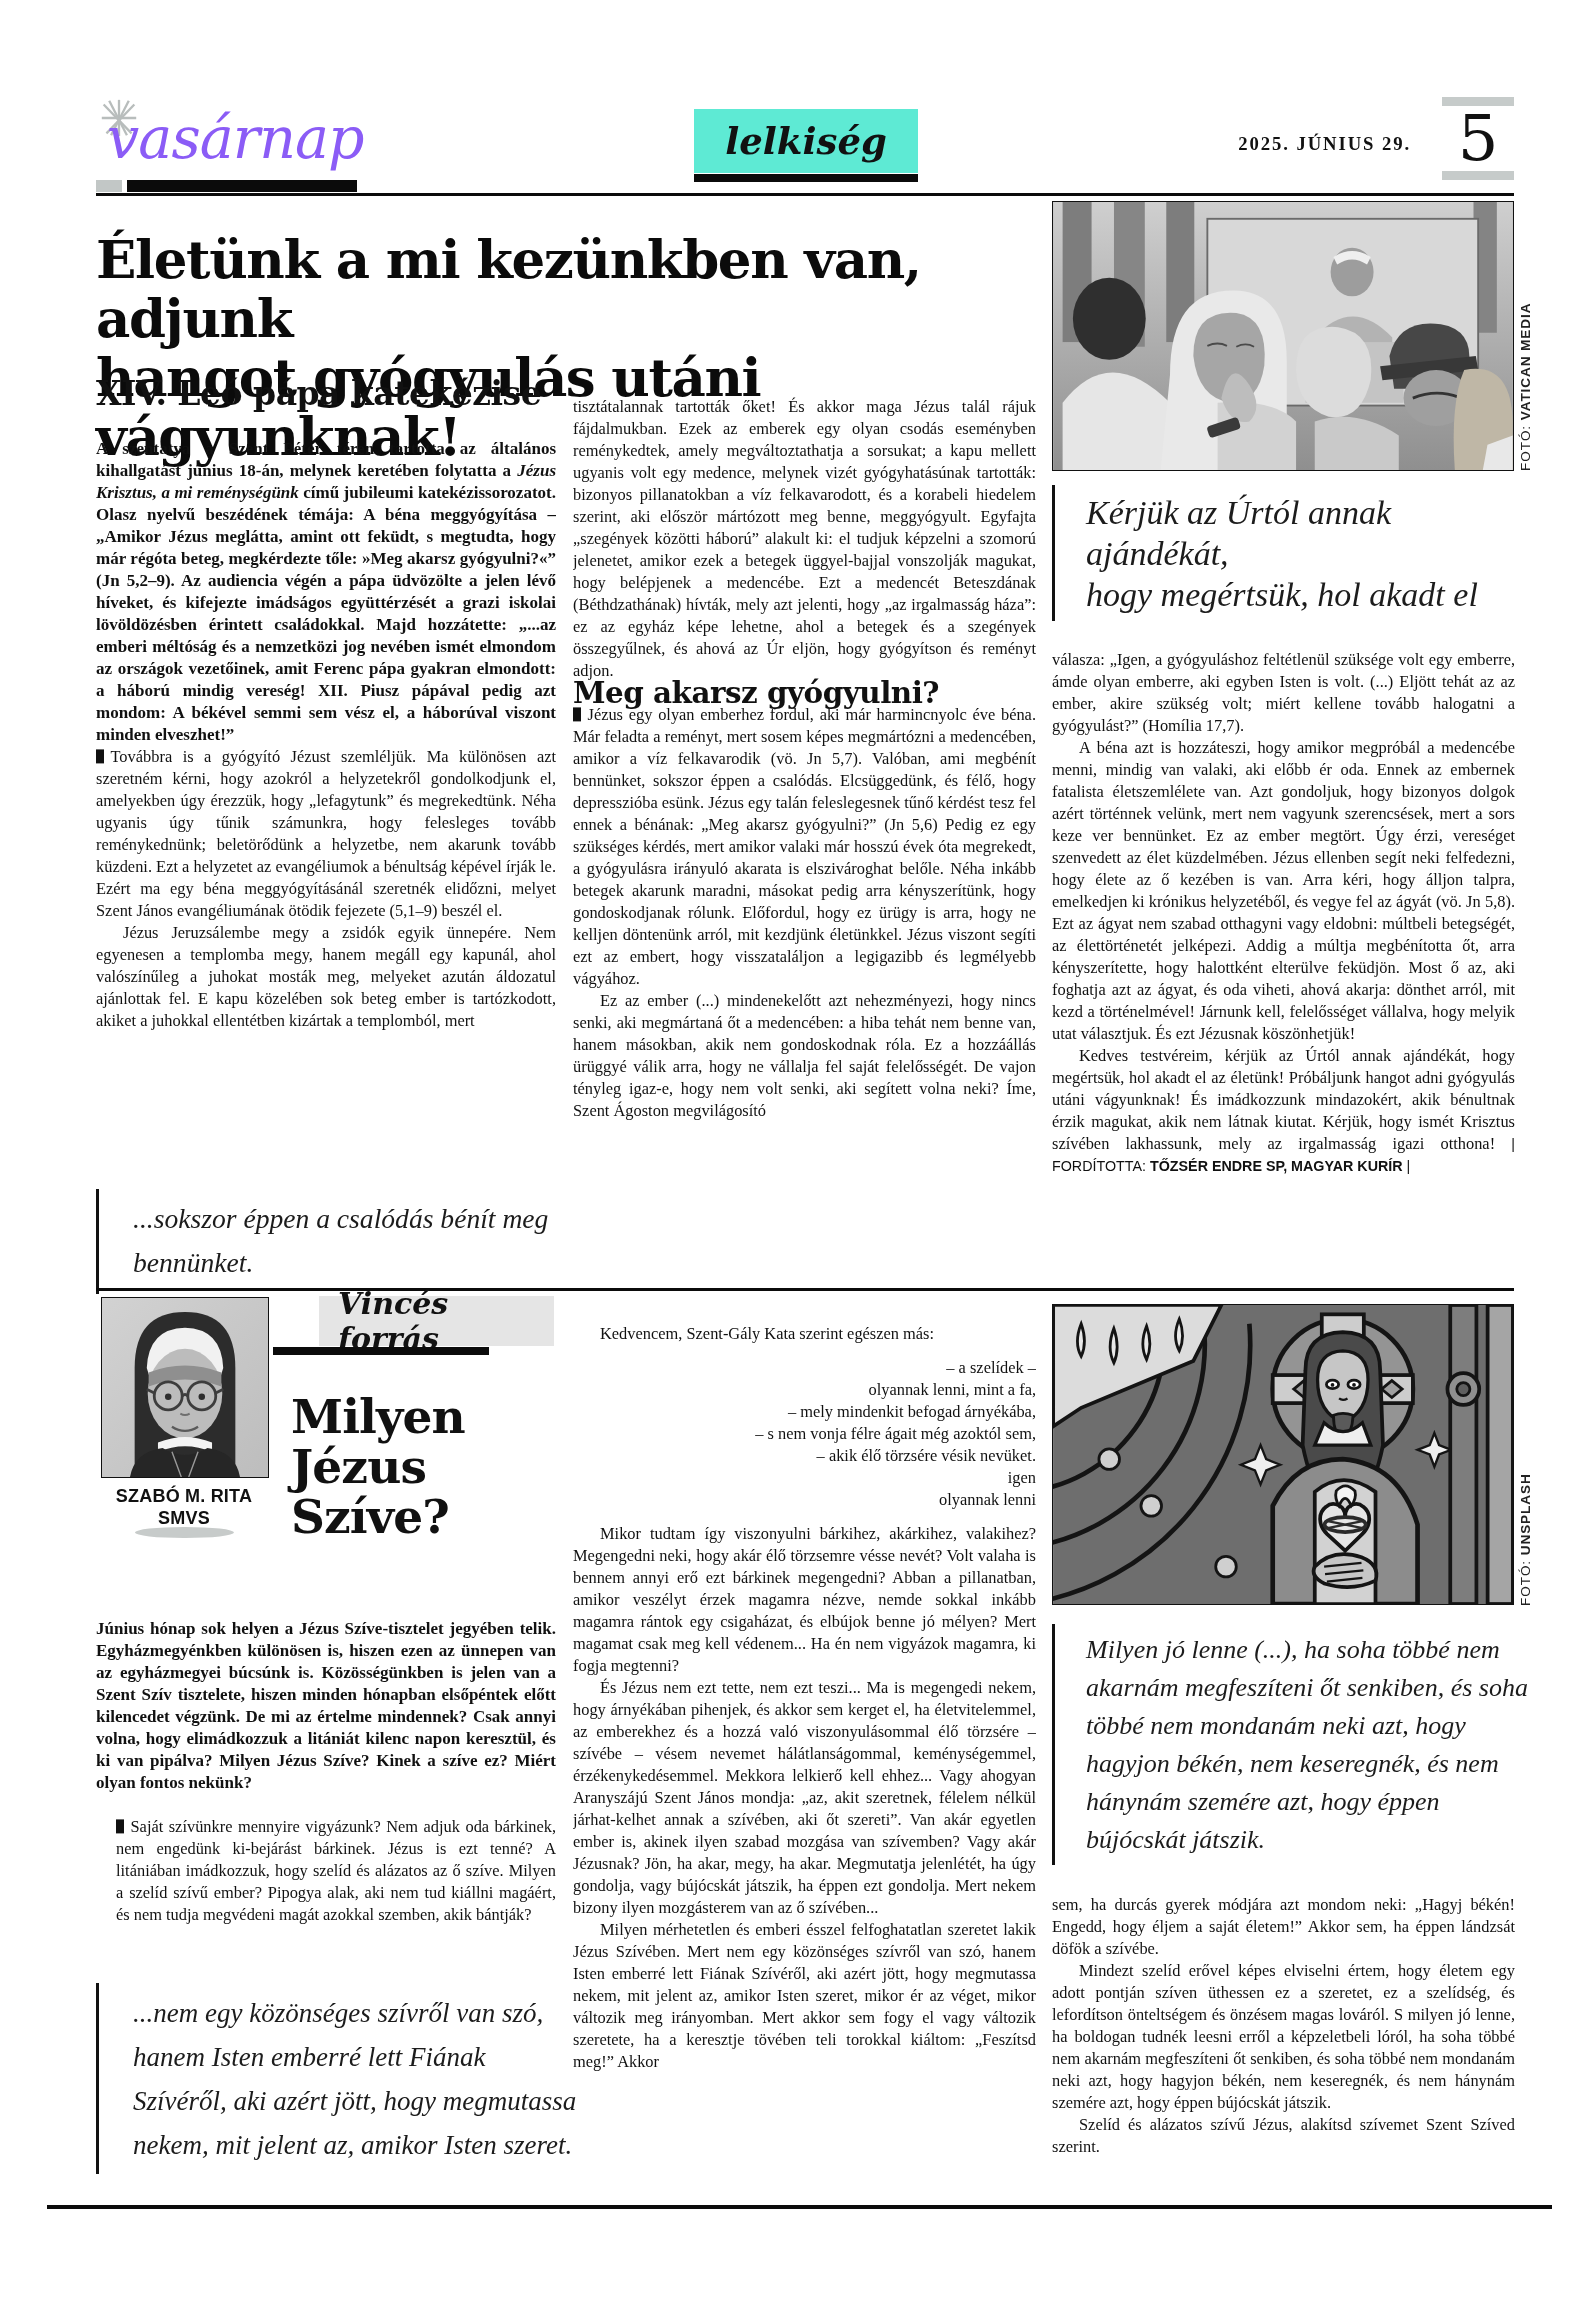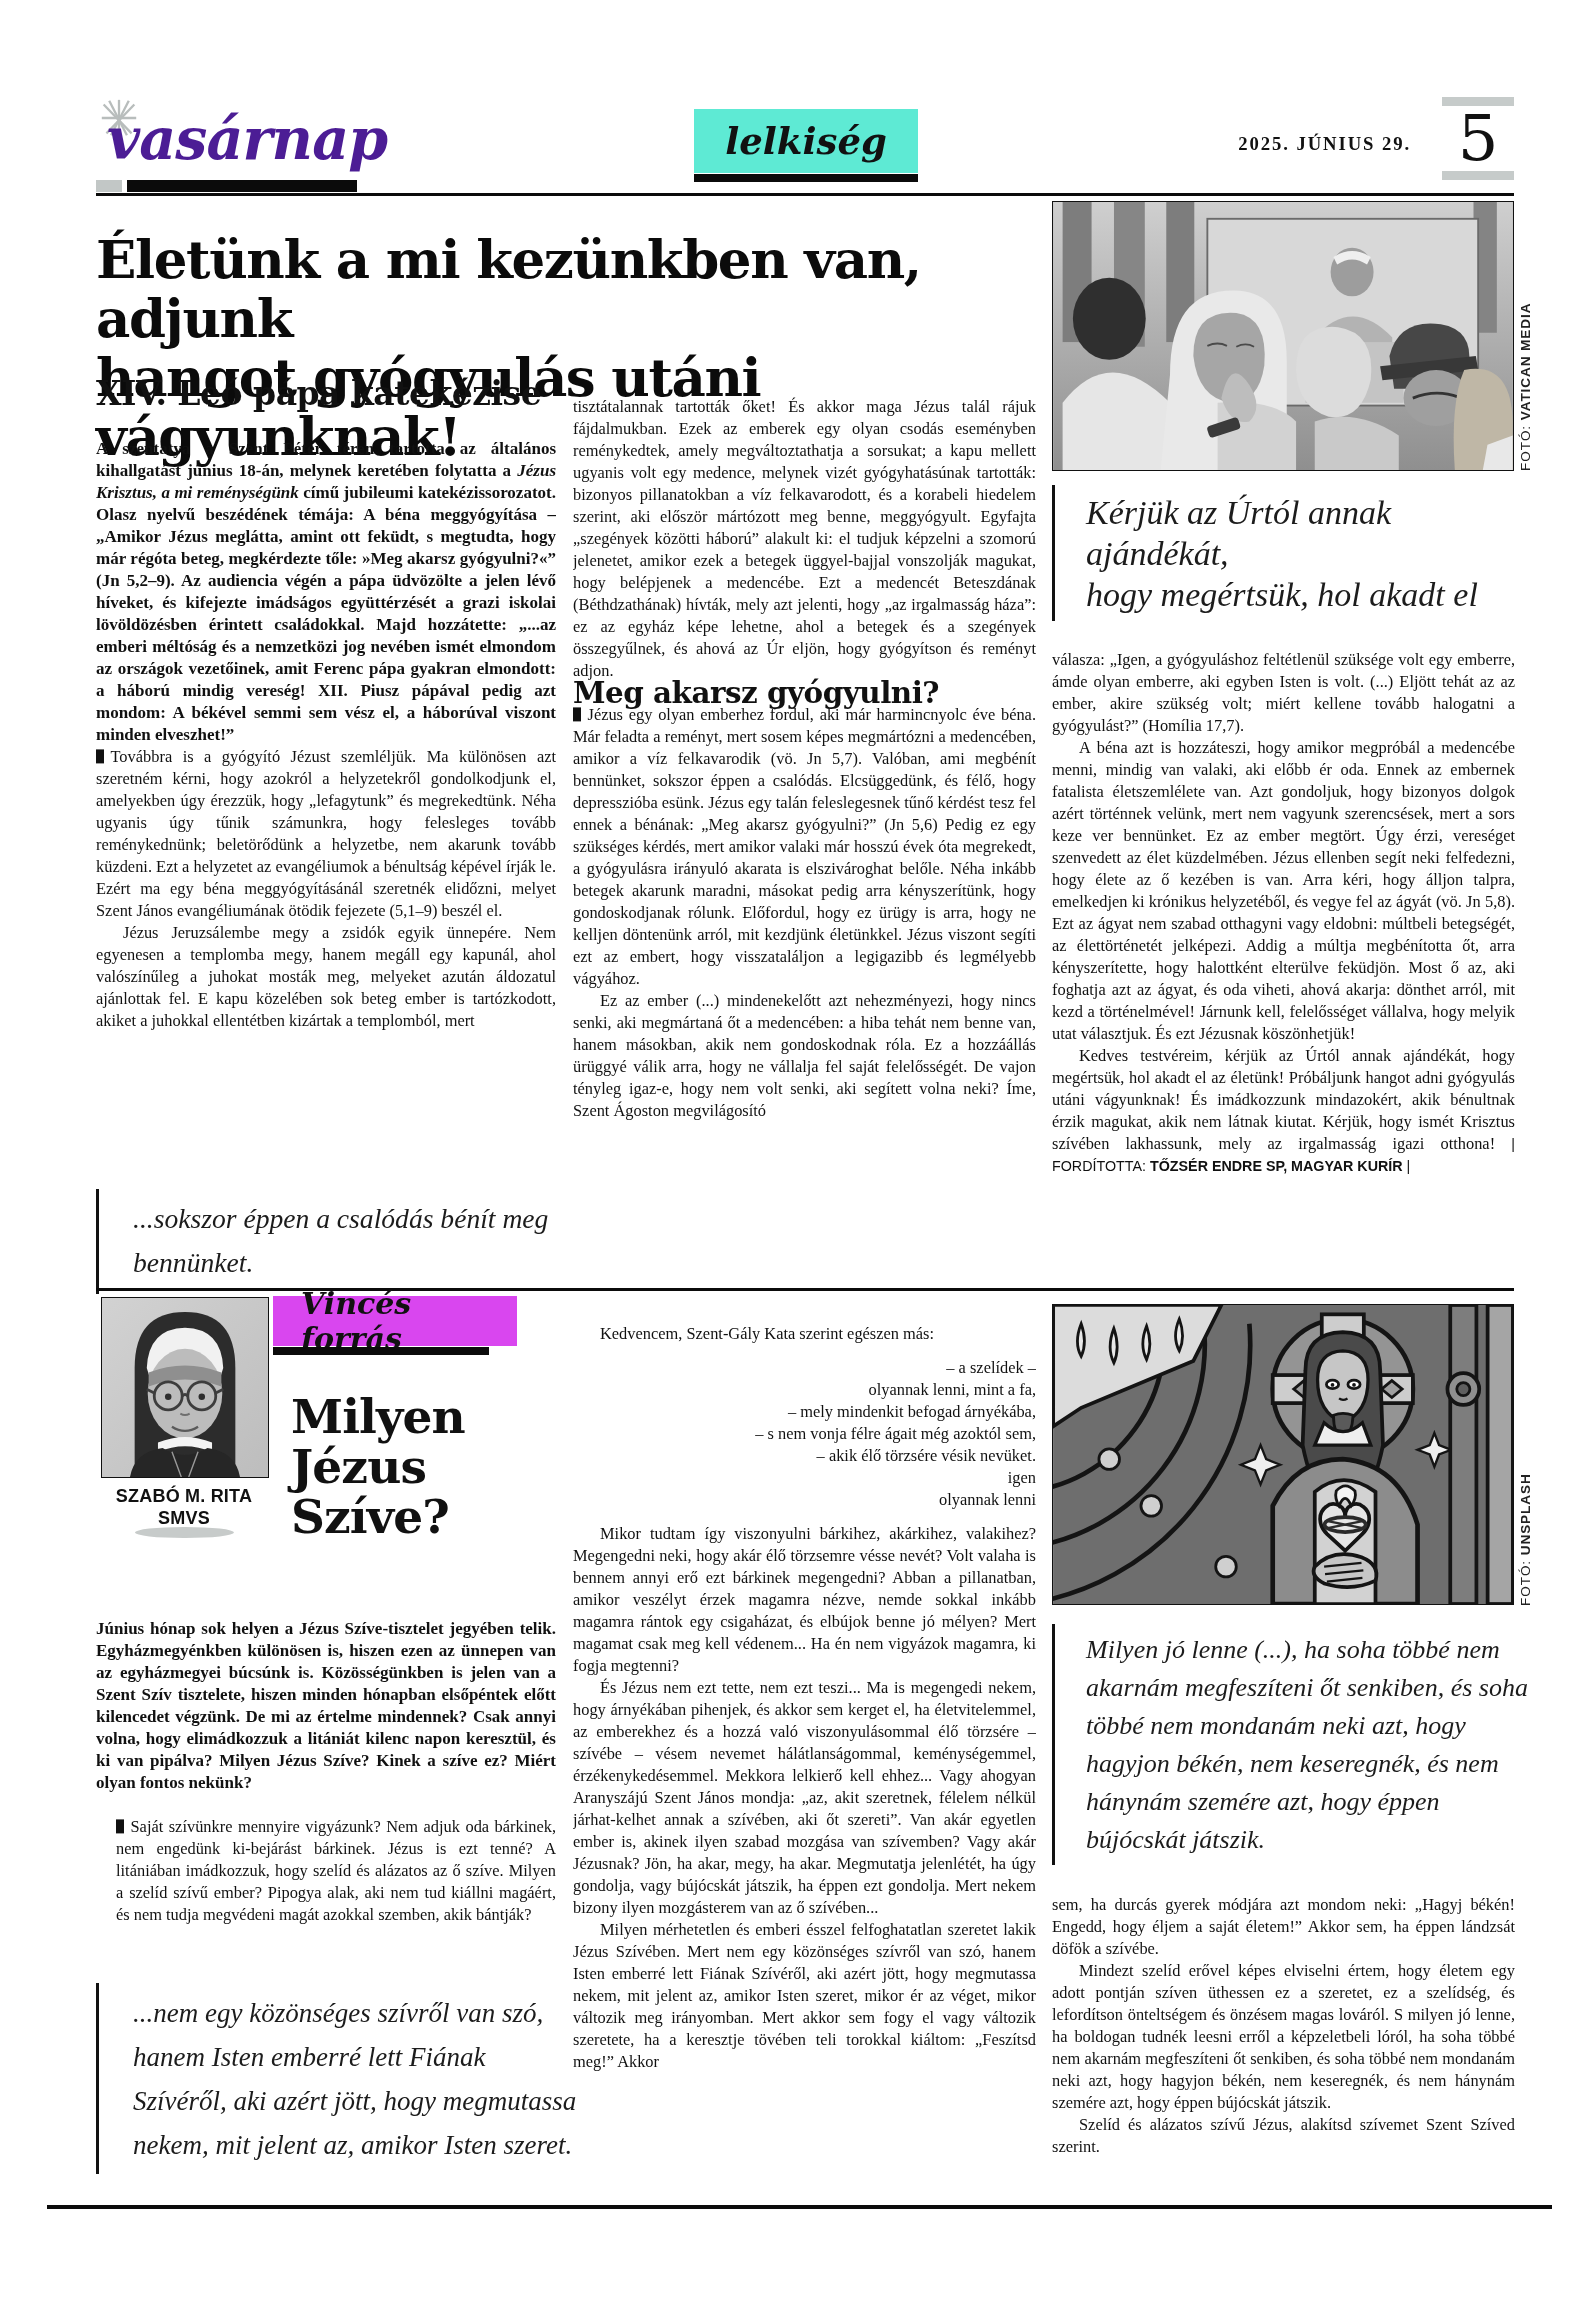--- a/index.html
+++ b/index.html
@@ -1,21 +1,21 @@
 <!DOCTYPE html>
 <html style="font-size:7.5px"><head>
 <meta charset="utf-8">
 <style>
   html,body{margin:0;padding:0;background:#e8e8e8;}
   #page{position:relative;width:1595px;height:2319px;background:#ffffff;overflow:hidden;
         font-family:"Liberation Serif", serif;color:#111;}
   .abs{position:absolute;}
   
-  .masthead{font-family:"DejaVu Serif", serif;font-style:italic;font-weight:700;
-            font-size:57px;letter-spacing:-0.9px;color:#4c1d95;line-height:1;}
+  .masthead{font-family:"DejaVu Serif", serif;font-style:italic;font-weight:400;
+            font-size:57px;letter-spacing:-0.9px;color:#8b5cf6;line-height:1;}
   .mast-bar{background:#0b0b0b;}
   .mast-sq{background:#c2c7c6;}
   .badge{background:#5eead4;display:flex;align-items:center;justify-content:center;}
   .badge-txt{font-family:"DejaVu Serif", serif;font-style:italic;font-weight:700;font-size:37px;}
   .badge-bar{background:#0b0b0b;}
   .date{font-family:"Liberation Serif", serif;font-size:18.7px;letter-spacing:1.9px;font-weight:600;}
   .pageno{font-family:"DejaVu Serif", serif;font-size:64px;font-weight:400;line-height:1;}
   .gbar{background:#c6cbca;}
   .rule{background:#0b0b0b;}
   
@@ -38,21 +38,21 @@
   .q-a2l{padding:7.5px 0 7.5px 34px;font-size:27px;line-height:44px;}
   .q-a2r{padding:6.5px 0 6.5px 31px;font-size:26px;line-height:38px;}
   .photo-frame{border:1.4px solid #111;background:#bdbdbd;overflow:hidden;}
   .vcredit{writing-mode:vertical-rl;transform:rotate(180deg);font-family:"Liberation Sans", sans-serif;
            font-size:13.6px;letter-spacing:0.9px;color:#222;white-space:nowrap;}
   .vcredit b{font-weight:700;}
   .trans{font-family:"Liberation Sans", sans-serif;font-size:14.3px;letter-spacing:0px;}
   .trans .tl{font-weight:400;}
   .trans .tn{font-weight:700;}
   
-  .vin-box{background:#d946ef;display:flex;align-items:center;padding-left:28px;}
+  .vin-box{background:#e5e5e5;display:flex;align-items:center;padding-left:19px;margin-left:46px;}
   .vin-txt{font-family:"DejaVu Serif", serif;font-style:italic;font-weight:700;font-size:30px;}
   .h2l{font-family:"DejaVu Serif", serif;font-weight:700;font-size:47px;line-height:50px;
        letter-spacing:-0.9px;}
   .author{font-family:"Liberation Sans", sans-serif;font-weight:700;font-size:18px;line-height:22px;
           text-align:center;letter-spacing:0.2px;}
   .shadow-ellipse{background:#c7cbca;border-radius:50%;}
   .poem{margin:12px 0 12px 0;text-align:right;}
   .poem div{padding-left:52px;}
   .poem div.pd{padding-left:85px;}
 </style>

